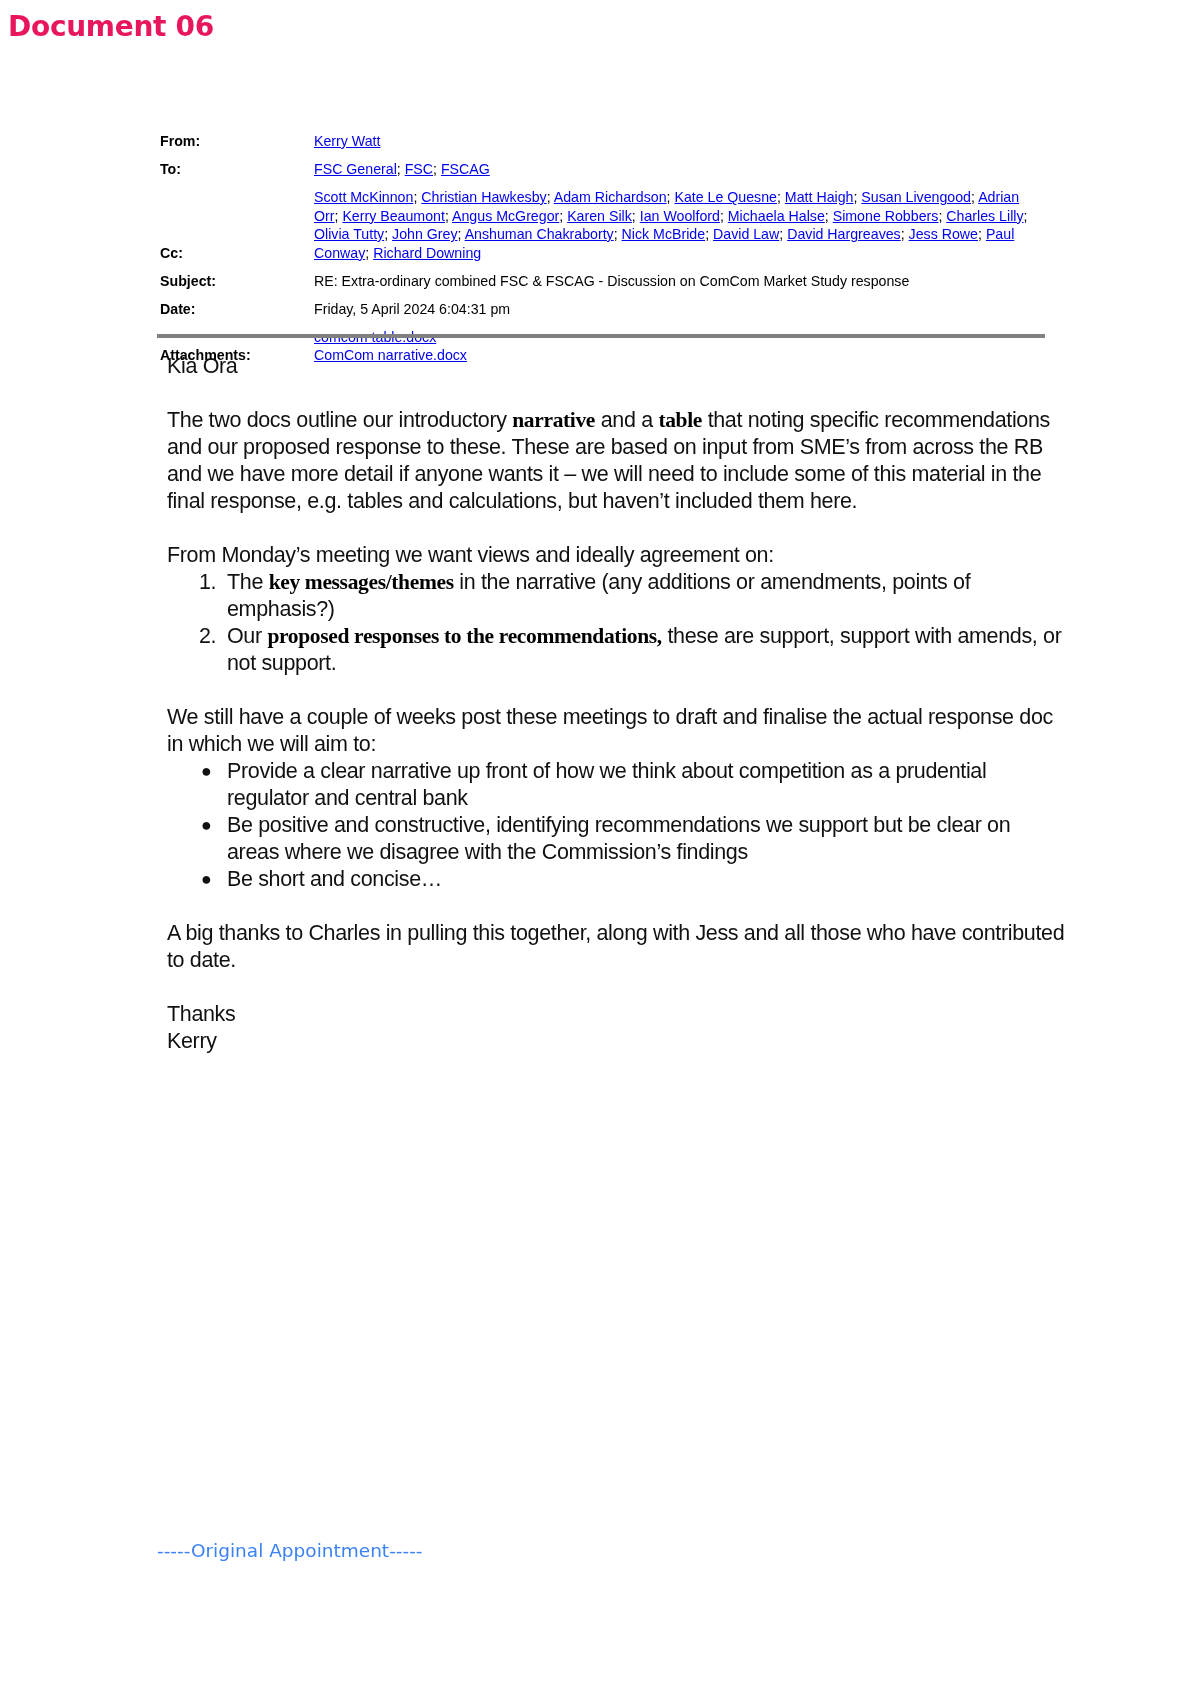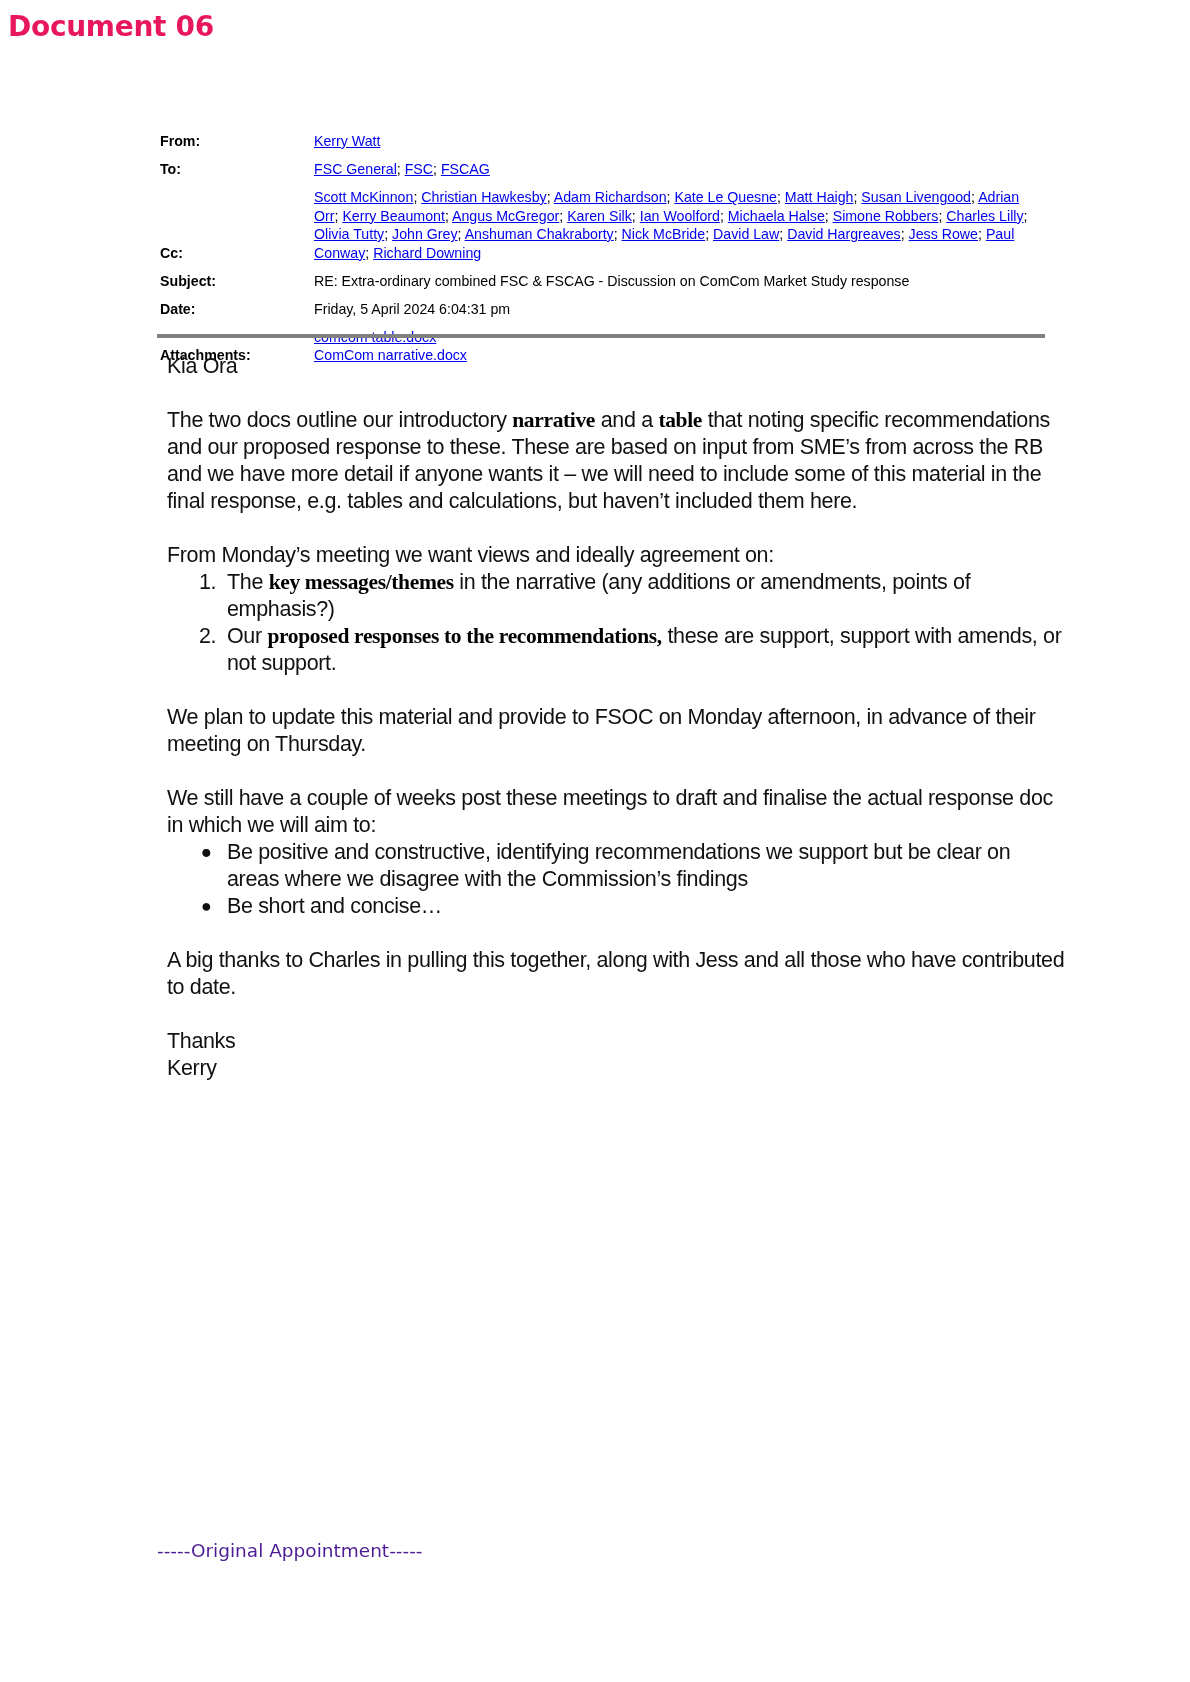--- a/index.html
+++ b/index.html
@@ -99,21 +99,21 @@
       left: -26px;
       top: 0;
       font-size: 18px;
     }
     .original {
       position: absolute;
       left: 157px;
       top: 1540px;
       font-family: "DejaVu Sans", sans-serif;
       font-size: 18.5px;
-      color: #4c1d95;
+      color: #3b82f6;
     }
   </style>
 </head>
 <body>
 
 <div class="doc-label">Document 06</div>
 
 <div class="header-block">
   <div class="hrow">
     <div class="hlabel">From:</div>
@@ -147,24 +147,23 @@
 <div class="divider"></div>
 
 <div class="body-text">
   <p>Kia Ora</p>
   <p><span>The two docs outline our introductory </span><b>narrative</b><span> and a </span><b>table</b><span> that noting specific recommendations and our proposed response to these. These are based on input from SME’s from across the RB and we have more detail if anyone wants it – we will need to include some of this material in the final response, e.g. tables and calculations, but haven’t included them here.</span></p>
   <p class="tight">From Monday’s meeting we want views and ideally agreement on:</p>
   <ol class="agree">
     <li><span class="num">1.</span><span>The </span><b>key messages/themes</b><span> in the narrative (any additions or amendments, points of emphasis?)</span></li>
     <li><span class="num">2.</span><span>Our </span><b>proposed responses to the recommendations,</b><span> these are support, support with amends, or not support.</span></li>
   </ol>
-  <p>We plan to update this material and provide to FSOC on Monday afternoon, in advance of their meeting on Thursday.</p>
   <p class="tight">We still have a couple of weeks post these meetings to draft and finalise the actual response doc in which we will aim to:</p>
   <ul class="aims">
-    <li><span class="bullet">●</span></li>
+    <li><span class="bullet">●</span><span>Provide a clear narrative up front of how we think about competition as a prudential regulator and central bank</span></li>
     <li><span class="bullet">●</span><span>Be positive and constructive, identifying recommendations we support but be clear on areas where we disagree with the Commission’s findings</span></li>
     <li><span class="bullet">●</span><span>Be short and concise…</span></li>
   </ul>
   <p>A big thanks to Charles in pulling this together, along with Jess and all those who have contributed to date.</p>
   <p class="tight">Thanks</p>
   <p class="tight">Kerry</p>
 </div>
 
 <div class="original">-----Original Appointment-----</div>
 

